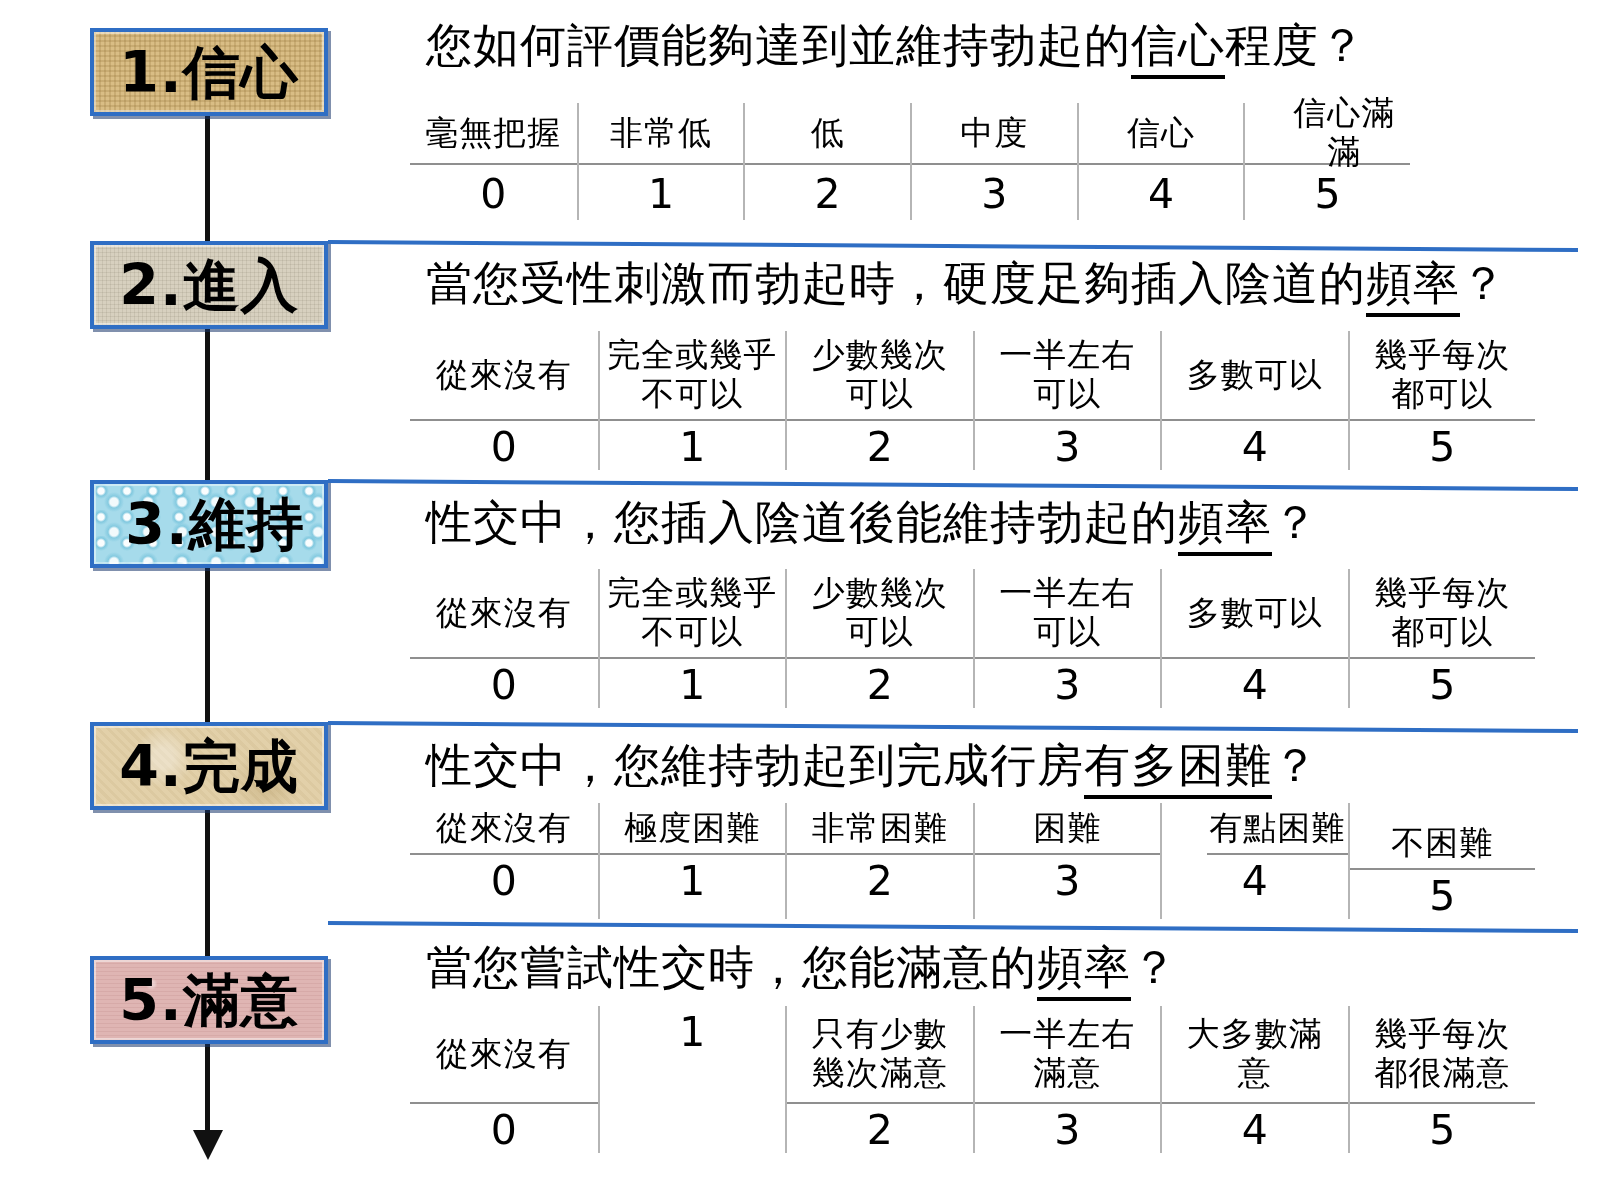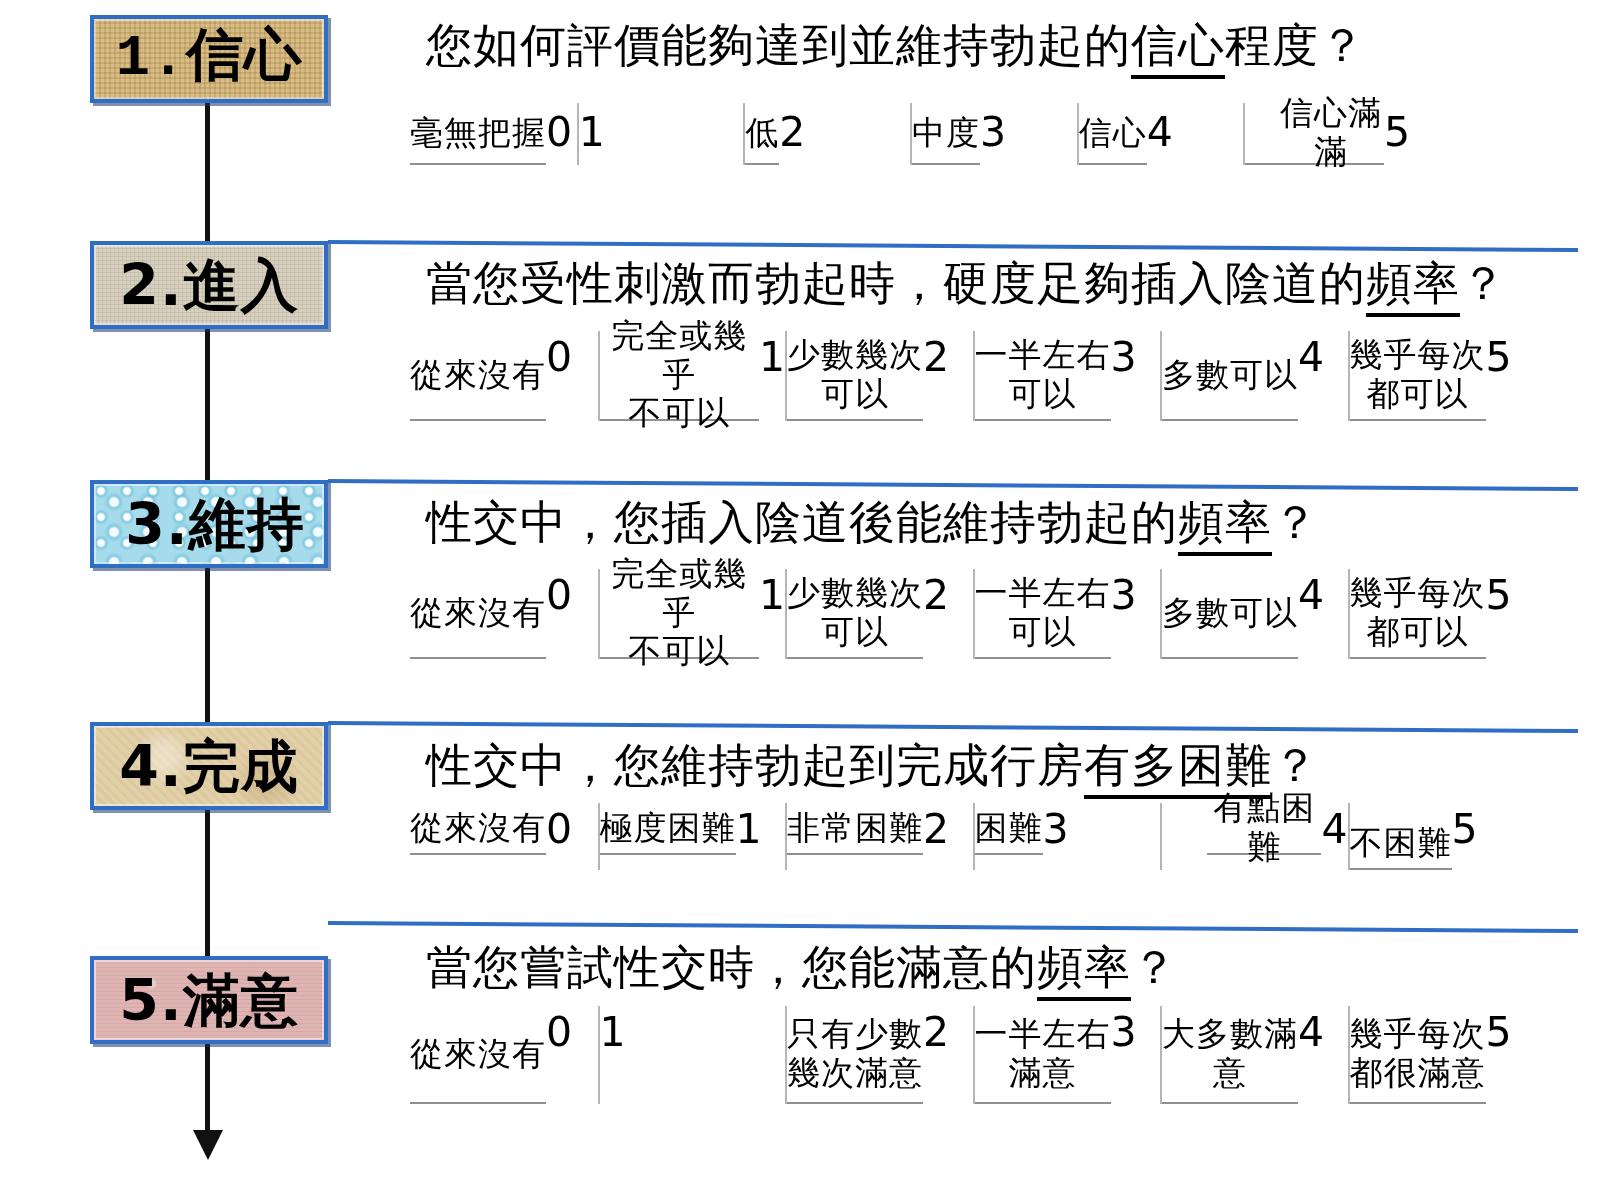--- a/index.html
+++ b/index.html
@@ -36,52 +36,55 @@
     repeating-linear-gradient(45deg, rgba(150,120,60,.08) 0 3px, rgba(255,255,255,0) 3px 7px);}
   .texture-pink{background-image:
     radial-gradient(circle at 25% 30%, rgba(255,255,255,.35) 0 3px, rgba(255,255,255,0) 6px),
     radial-gradient(circle at 70% 65%, rgba(140,70,70,.22) 0 3px, rgba(255,255,255,0) 7px),
     repeating-linear-gradient(0deg, rgba(140,70,70,.10) 0 1px, rgba(255,255,255,0) 1px 4px);}
   
   .question{position:absolute;left:410px;z-index:2;font-size:46px;line-height:1.28;letter-spacing:1px;white-space:nowrap;margin-left:16px;}
   .question .u{border-bottom:4px solid #000;padding-bottom:3px;}
   
   .opt-table{position:absolute;left:410px;z-index:2;display:grid;grid-template-columns:repeat(6,1fr);}
-  .opt-col{display:flex;flex-direction:row;}
+  .opt-col{display:flex;flex-direction:column;}
   .opt-col + .opt-col{border-left:2px solid #b5b5b5;}
   .opt-head{display:flex;flex-direction:column;justify-content:center;align-items:center;
     border-bottom:2px solid #8f8f8f;font-size:33px;line-height:1.18;text-align:center;letter-spacing:1px;}
   .opt-val{display:flex;align-items:center;justify-content:center;font-size:41px;padding-top:3px;}
 </style>
 </head>
 <body>
 
 <div id="stage">
   <svg id="separators">
       <line x1="328" y1="242" x2="1578" y2="250" stroke="#2f6ec4" stroke-width="4"></line>
       <line x1="328" y1="481" x2="1578" y2="489" stroke="#2f6ec4" stroke-width="4"></line>
       <line x1="328" y1="723" x2="1578" y2="731" stroke="#2f6ec4" stroke-width="4"></line>
       <line x1="328" y1="923" x2="1578" y2="931" stroke="#2f6ec4" stroke-width="4"></line>
     </svg>
   <div id="flow-arrow-line"></div>
   <div id="flow-arrow-head"></div>
 
   <div>
-    <div class="sec-box texture-burlap" style="top: 15px; background-color: rgb(217, 189, 133); font-family: Liberation Mono, monospace;">1.信心</div>
+    <div class="sec-box texture-burlap" style="top: 28px; background-color: rgb(217, 189, 133);">1.信心</div>
     <div class="question" style="top: 16px;">
       <span>您如何評價能夠達到並維持勃起的</span><span class="u">信心</span><span>程度？</span>
     </div>
     <div class="opt-table" style="top: 103px; width: 1000px;">
         <div class="opt-col">
           <div class="opt-head" style="height: 60px;">
             <div>毫無把握</div>
           </div>
           <div class="opt-val" style="height: 52px;">0</div>
         </div>
         <div class="opt-col">
+          <div class="opt-head" style="height: 60px;">
+            <div>非常低</div>
+          </div>
           <div class="opt-val" style="height: 52px;">1</div>
         </div>
         <div class="opt-col">
           <div class="opt-head" style="height: 60px;">
             <div>低</div>
           </div>
           <div class="opt-val" style="height: 52px;">2</div>
         </div>
         <div class="opt-col">
           <div class="opt-head" style="height: 60px;">

